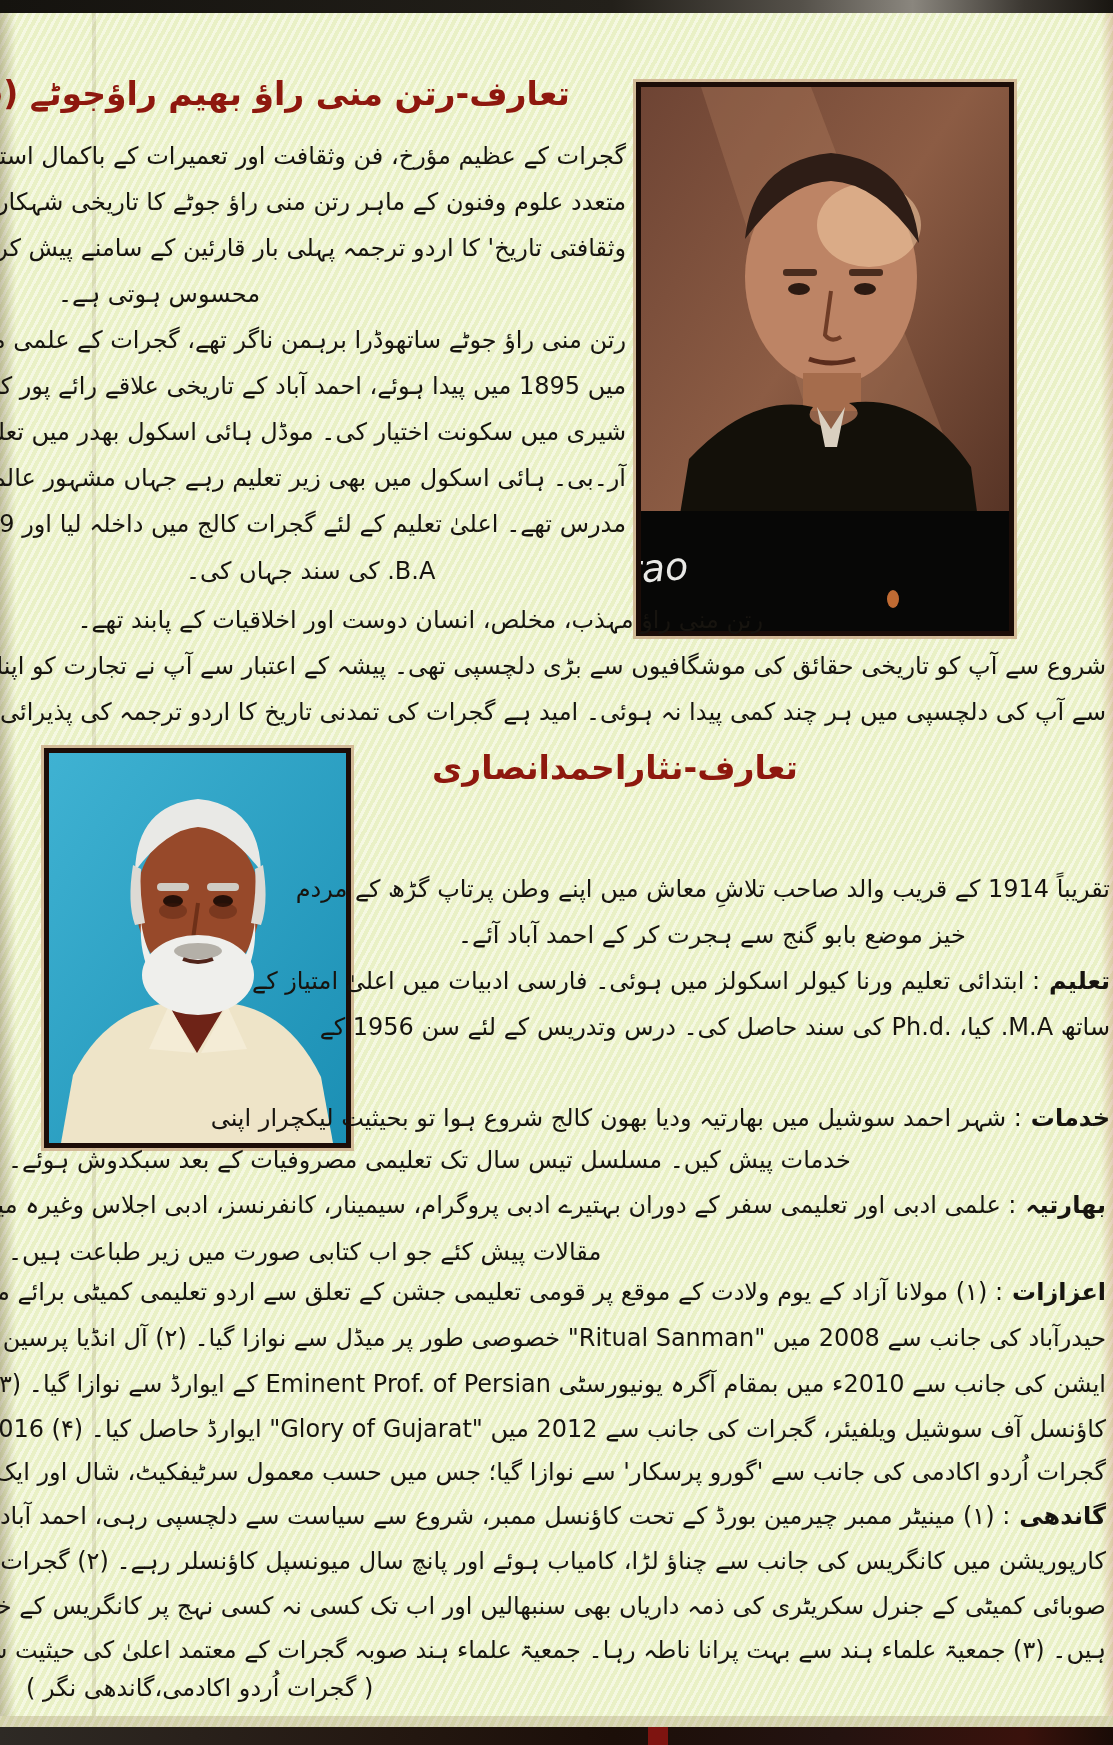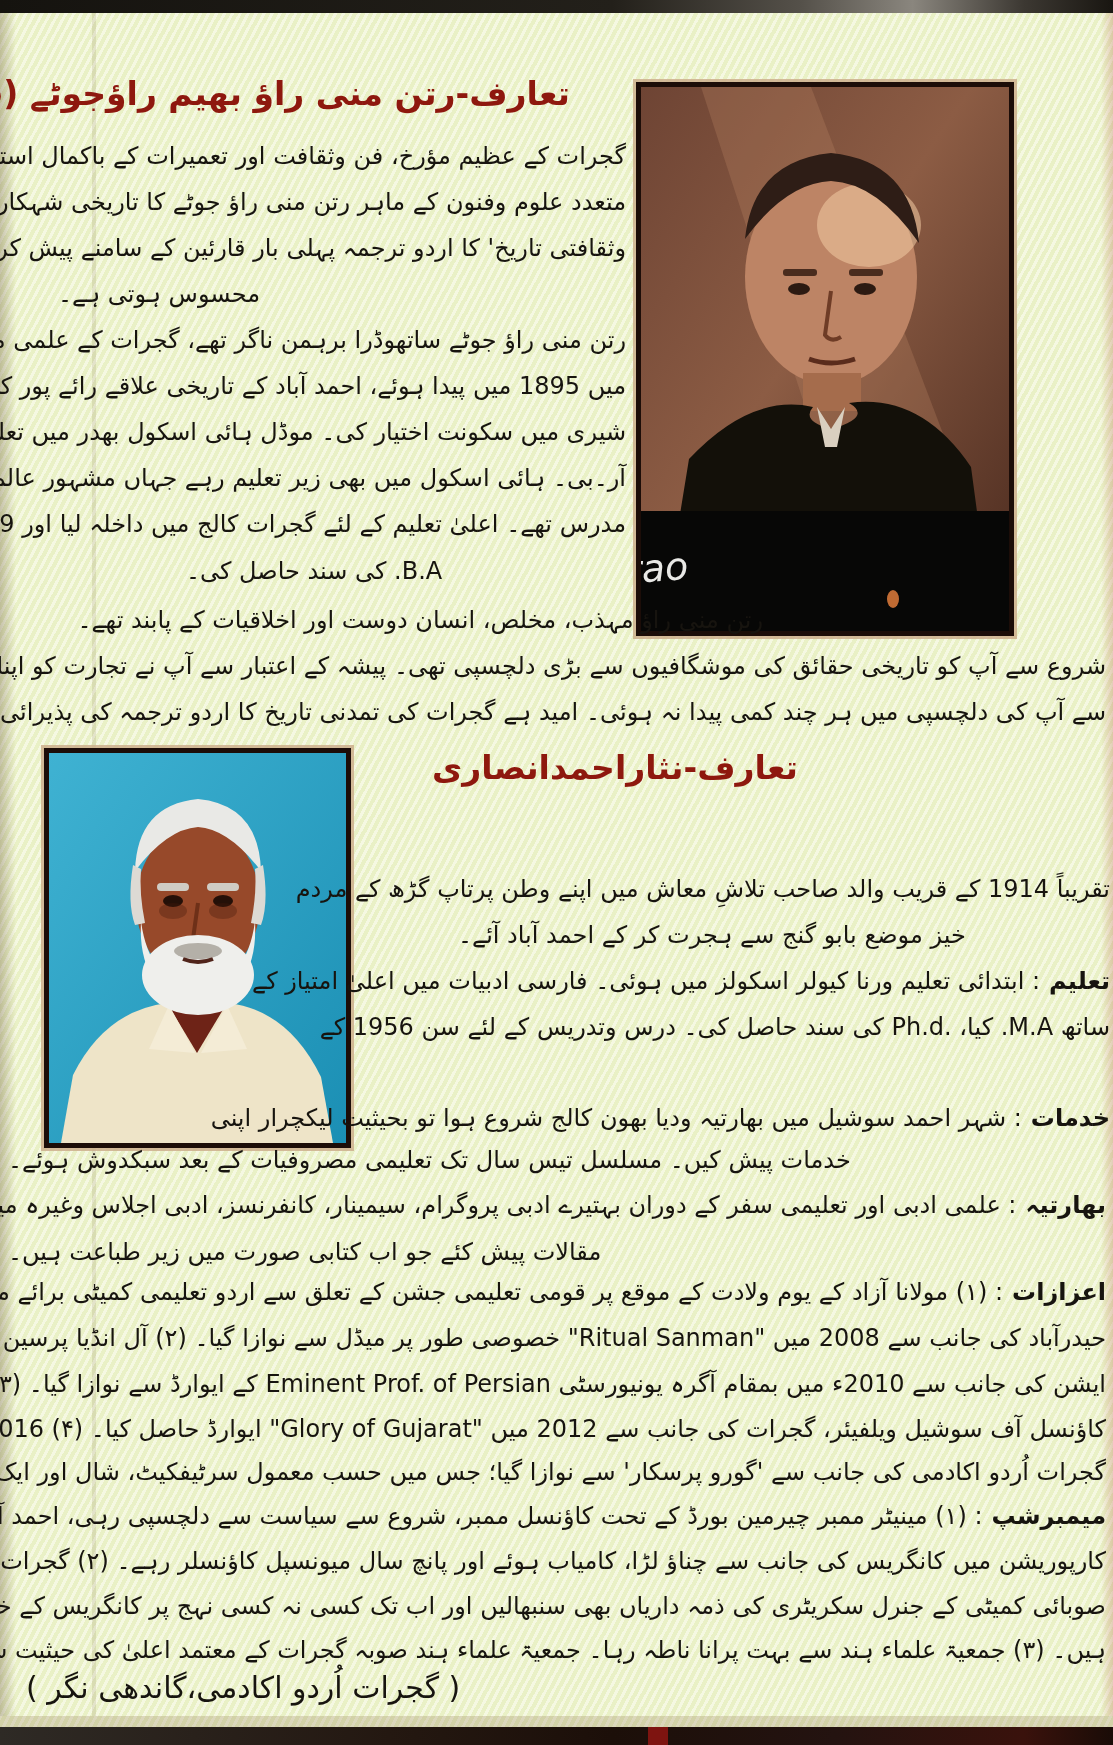--- a/index.html
+++ b/index.html
@@ -81,21 +81,21 @@
   <div class="line colA" style="top:136px">گجرات کے عظیم مؤرخ، فن وثقافت اور تعمیرات کے باکمال استاد اور</div>
   <div class="line colA" style="top:182px">متعدد علوم وفنون کے ماہر رتن منی راؤ جوٹے کا تاریخی شہکار 'گجرات کی تمدنی</div>
   <div class="line colA" style="top:228px">وثقافتی تاریخ' کا اردو ترجمہ پہلی بار قارئین کے سامنے پیش کرتے ہوئے خوشی</div>
   <div class="line" style="top:274px;left:58px">محسوس ہوتی ہے۔</div>
 
   <div class="line colA" style="top:320px">رتن منی راؤ جوٹے ساتھوڈرا برہمن ناگر تھے، گجرات کے علمی مرکز وڈنگر</div>
   <div class="line colA" style="top:366px">میں 1895 میں پیدا ہوئے، احمد آباد کے تاریخی علاقے رائے پور کی سانکڑی</div>
   <div class="line colA" style="top:412px">شیری میں سکونت اختیار کی۔ موڈل ہائی اسکول بھدر میں تعلیم پائی، کچھ وقت</div>
   <div class="line colA" style="top:458px">آر۔بی۔ ہائی اسکول میں بھی زیر تعلیم رہے جہاں مشہور عالم کیشو لال ڈھرؤ صدر</div>
   <div class="line colA" style="top:504px">مدرس تھے۔ اعلیٰ تعلیم کے لئے گجرات کالج میں داخلہ لیا اور 1919ء میں</div>
-  <div class="line" style="top:551px;left:186px">B.A. کی سند حاصل کی۔</div>
+  <div class="line" style="top:551px;left:186px">B.A. کی سند جہاں کی۔</div>
 
   <div class="line" style="top:600px;right:350px">رتن منی راؤ مہذب، مخلص، انسان دوست اور اخلاقیات کے پابند تھے۔</div>
   <div class="line fw" style="top:646px">شروع سے آپ کو تاریخی حقائق کی موشگافیوں سے بڑی دلچسپی تھی۔ پیشہ کے اعتبار سے آپ نے تجارت کو اپنایا لیکن علم وادب اور تاریخ</div>
   <div class="line fw" style="top:692px">سے آپ کی دلچسپی میں ہر چند کمی پیدا نہ ہوئی۔ امید ہے گجرات کی تمدنی تاریخ کا اردو ترجمہ کی پذیرائی کی جائے گی۔</div>
 
   <div class="heading" style="top:748px;left:425px;width:380px;">تعارف-نثاراحمدانصاری</div>
 
   <div class="photoframe" style="left:44px;top:748px;width:297px;height:390px;" aria-label="colour-portrait-of-nisar-ahmed-ansari-white-beard-cream-shirt-blue-background">
     <svg viewBox="0 0 297 390" preserveAspectRatio="none">
       <defs>
@@ -144,25 +144,25 @@
   </div>
   <div class="line" style="top:1232px;left:8px">مقالات پیش کئے جو اب کتابی صورت میں زیر طباعت ہیں۔</div>
   <div class="line fw" style="top:1272px">
     <b class="lead">اعزازات</b><span>: (۱) مولانا آزاد کے یوم ولادت کے موقع پر قومی تعلیمی جشن کے تعلق سے اردو تعلیمی کمیٹی برائے مسلم ایجوکیشن</span>
   </div>
   <div class="line fw" style="top:1318px">حیدرآباد کی جانب سے 2008 میں "Ritual Sanman" خصوصی طور پر میڈل سے نوازا گیا۔ (۲) آل انڈیا پرسین ٹیچرز ایسوسی</div>
   <div class="line fw" style="top:1364px">ایشن کی جانب سے 2010ء میں بمقام آگرہ یونیورسٹی Eminent Prof. of Persian کے ایوارڈ سے نوازا گیا۔ (۳) انڈین</div>
   <div class="line fw" style="top:1409px">کاؤنسل آف سوشیل ویلفیئر، گجرات کی جانب سے 2012 میں "Glory of Gujarat" ایوارڈ حاصل کیا۔ (۴) 2016 میں</div>
   <div class="line fw" style="top:1452px">گجرات اُردو اکادمی کی جانب سے 'گورو پرسکار' سے نوازا گیا؛ جس میں حسب معمول سرٹیفکیٹ، شال اور ایک لاکھ روپیہ عنایت کیے گئے۔</div>
   <div class="line fw" style="top:1496px">
-    <b class="lead">میمبرشپ</b><span>: (۱) مینیٹر ممبر چیرمین بورڈ کے تحت کاؤنسل ممبر، شروع سے سیاست سے دلچسپی رہی، احمد آباد میونسپل</span>
+    <b class="lead">گاندھی</b><span>: (۱) مینیٹر ممبر چیرمین بورڈ کے تحت کاؤنسل ممبر، شروع سے سیاست سے دلچسپی رہی، احمد آباد میونسپل</span>
   </div>
   <div class="line fw" style="top:1541px">کارپوریشن میں کانگریس کی جانب سے چناؤ لڑا، کامیاب ہوئے اور پانچ سال میونسپل کاؤنسلر رہے۔ (۲) گجرات کانگریس کی</div>
   <div class="line fw" style="top:1586px">صوبائی کمیٹی کے جنرل سکریٹری کی ذمہ داریاں بھی سنبھالیں اور اب تک کسی نہ کسی نہج پر کانگریس کے خیر سگالی حلقوں میں مصروف</div>
   <div class="line fw" style="top:1630px">ہیں۔ (۳) جمعیۃ علماء ہند سے بہت پرانا ناطہ رہا۔ جمعیۃ علماء ہند صوبہ گجرات کے معتمد اعلیٰ کی حیثیت سے سرگرم کار ہیں۔</div>
 
-  <div class="line" style="top:1668px;left:26px;font-size:30px">( گجرات اُردو اکادمی،گاندھی نگر )</div>
+  <div class="line" style="top:1668px;left:26px;font-size:24px">( گجرات اُردو اکادمی،گاندھی نگر )</div>
 
   <div class="paper-edge"></div>
   <div class="band-bottom"></div>
   <div class="band-bottom-red"></div>
 
 </div>
 
 </body></html>

